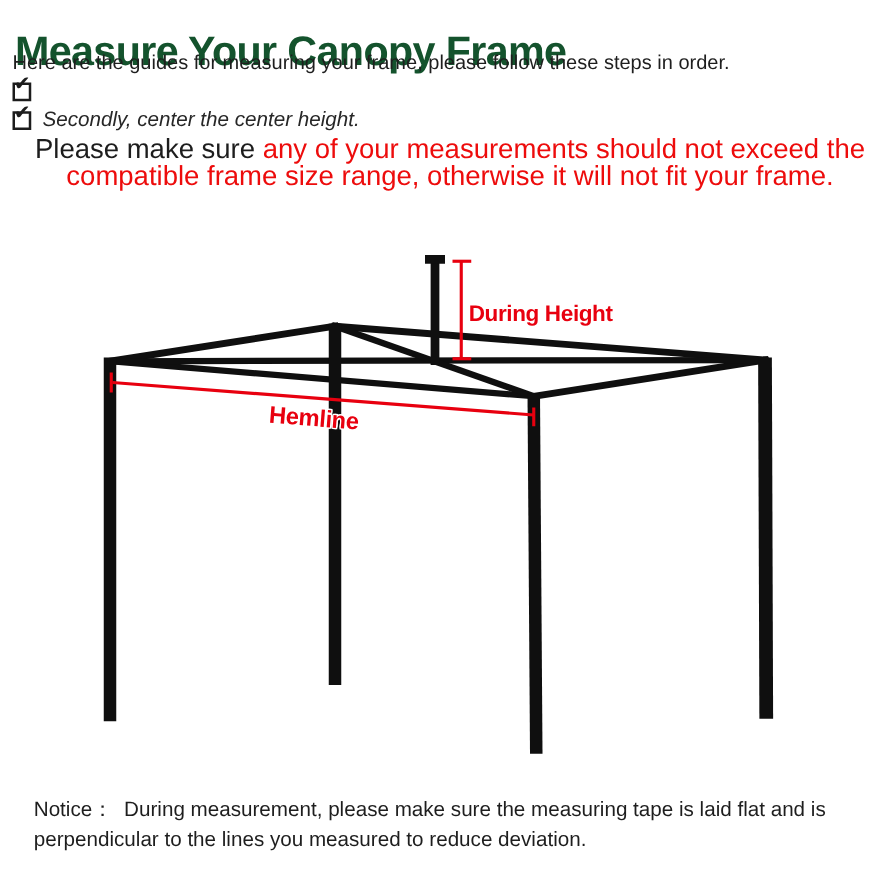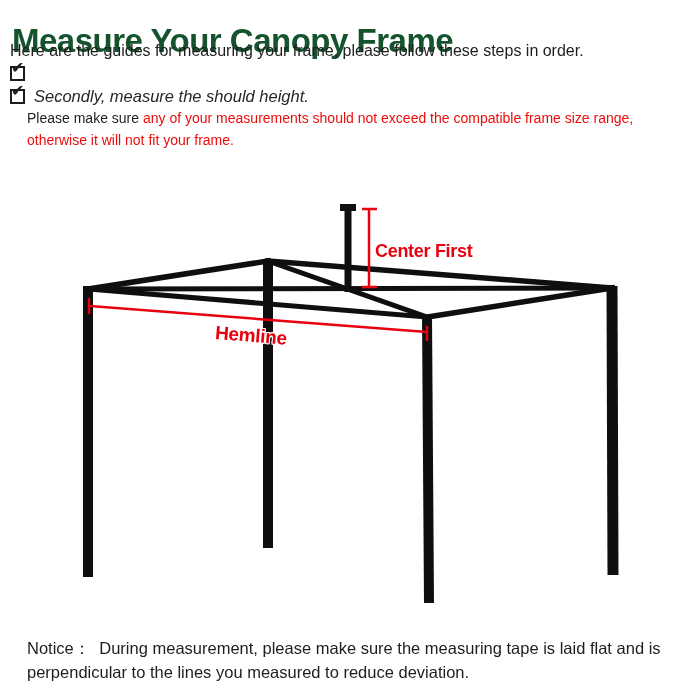--- a/index.html
+++ b/index.html
@@ -24,21 +24,21 @@
   .step2{top:87px;}
   .cb{
     width:11px;height:11px;border:2px solid #1c1c1c;position:relative;
     display:inline-block;flex:0 0 auto;
   }
   .cb .glyph{
     position:absolute;left:-1px;top:-8px;font-size:16px;font-style:normal;
     color:#1c1c1c;line-height:1;
   }
   .warning{
-    left:27px;top:108px;width:666px;font-size:14px;line-height:21.5px;
+    left:27px;top:108px;width:666px;font-size:22px;line-height:21.5px;text-align:center;
   }
   .warning .red{color:#ed0c0c;}
   .diagram-svg{left:0;top:0;width:700px;height:700px;}
   .measure-label{
     color:#e8000f;font-weight:700;white-space:nowrap;line-height:1;
     letter-spacing:-0.3px;
   }
   .center-height-label{left:375px;top:242px;font-size:18px;}
   .hemline-label{
     left:216px;top:323px;font-size:19px;transform:rotate(4.6deg);
@@ -62,21 +62,21 @@
 <div class="abs step step1">
   <span class="cb">
       <span class="glyph">✔</span>
     </span>
 </div>
 
 <div class="abs step step2">
   <span class="cb">
       <span class="glyph">✔</span>
     </span>
-  <span>Secondly, measure the should height.</span>
+  <span>Secondly, center the center height.</span>
 </div>
 
 <div class="abs warning"><span>Please make sure </span><span class="red">any of your measurements should not exceed the compatible frame size range, otherwise it will not fit your frame.</span></div>
 
 <svg class="abs diagram-svg" viewBox="0 0 700 700" xmlns="http://www.w3.org/2000/svg">
 
   <g stroke="#0f0f0f" stroke-linecap="square">
     <line x1="88" y1="289" x2="268" y2="261" stroke-width="5.5"></line>
     <line x1="268" y1="261" x2="612" y2="288" stroke-width="5.5"></line>
     <line x1="612" y1="288" x2="427" y2="317" stroke-width="5.5"></line>
@@ -103,16 +103,16 @@
     <line x1="362" y1="287" x2="377" y2="287"></line>
   </g>
 
   <g stroke="#e8000f" stroke-width="2.5" stroke-linecap="butt">
     <line x1="90" y1="306" x2="427" y2="332"></line>
     <line x1="89" y1="298" x2="89" y2="314"></line>
     <line x1="427" y1="326" x2="427" y2="341"></line>
   </g>
 </svg>
 
-<div class="abs measure-label center-height-label">Center First</div>
+<div class="abs measure-label center-height-label">During Height</div>
 <div class="abs measure-label hemline-label">Hemline</div>
 
 <div class="abs notice"><span class="notice-label">Notice：</span><span>During measurement, please make sure the measuring tape is laid flat and is perpendicular to the lines you measured to reduce deviation.</span></div>
 
 </body></html>

